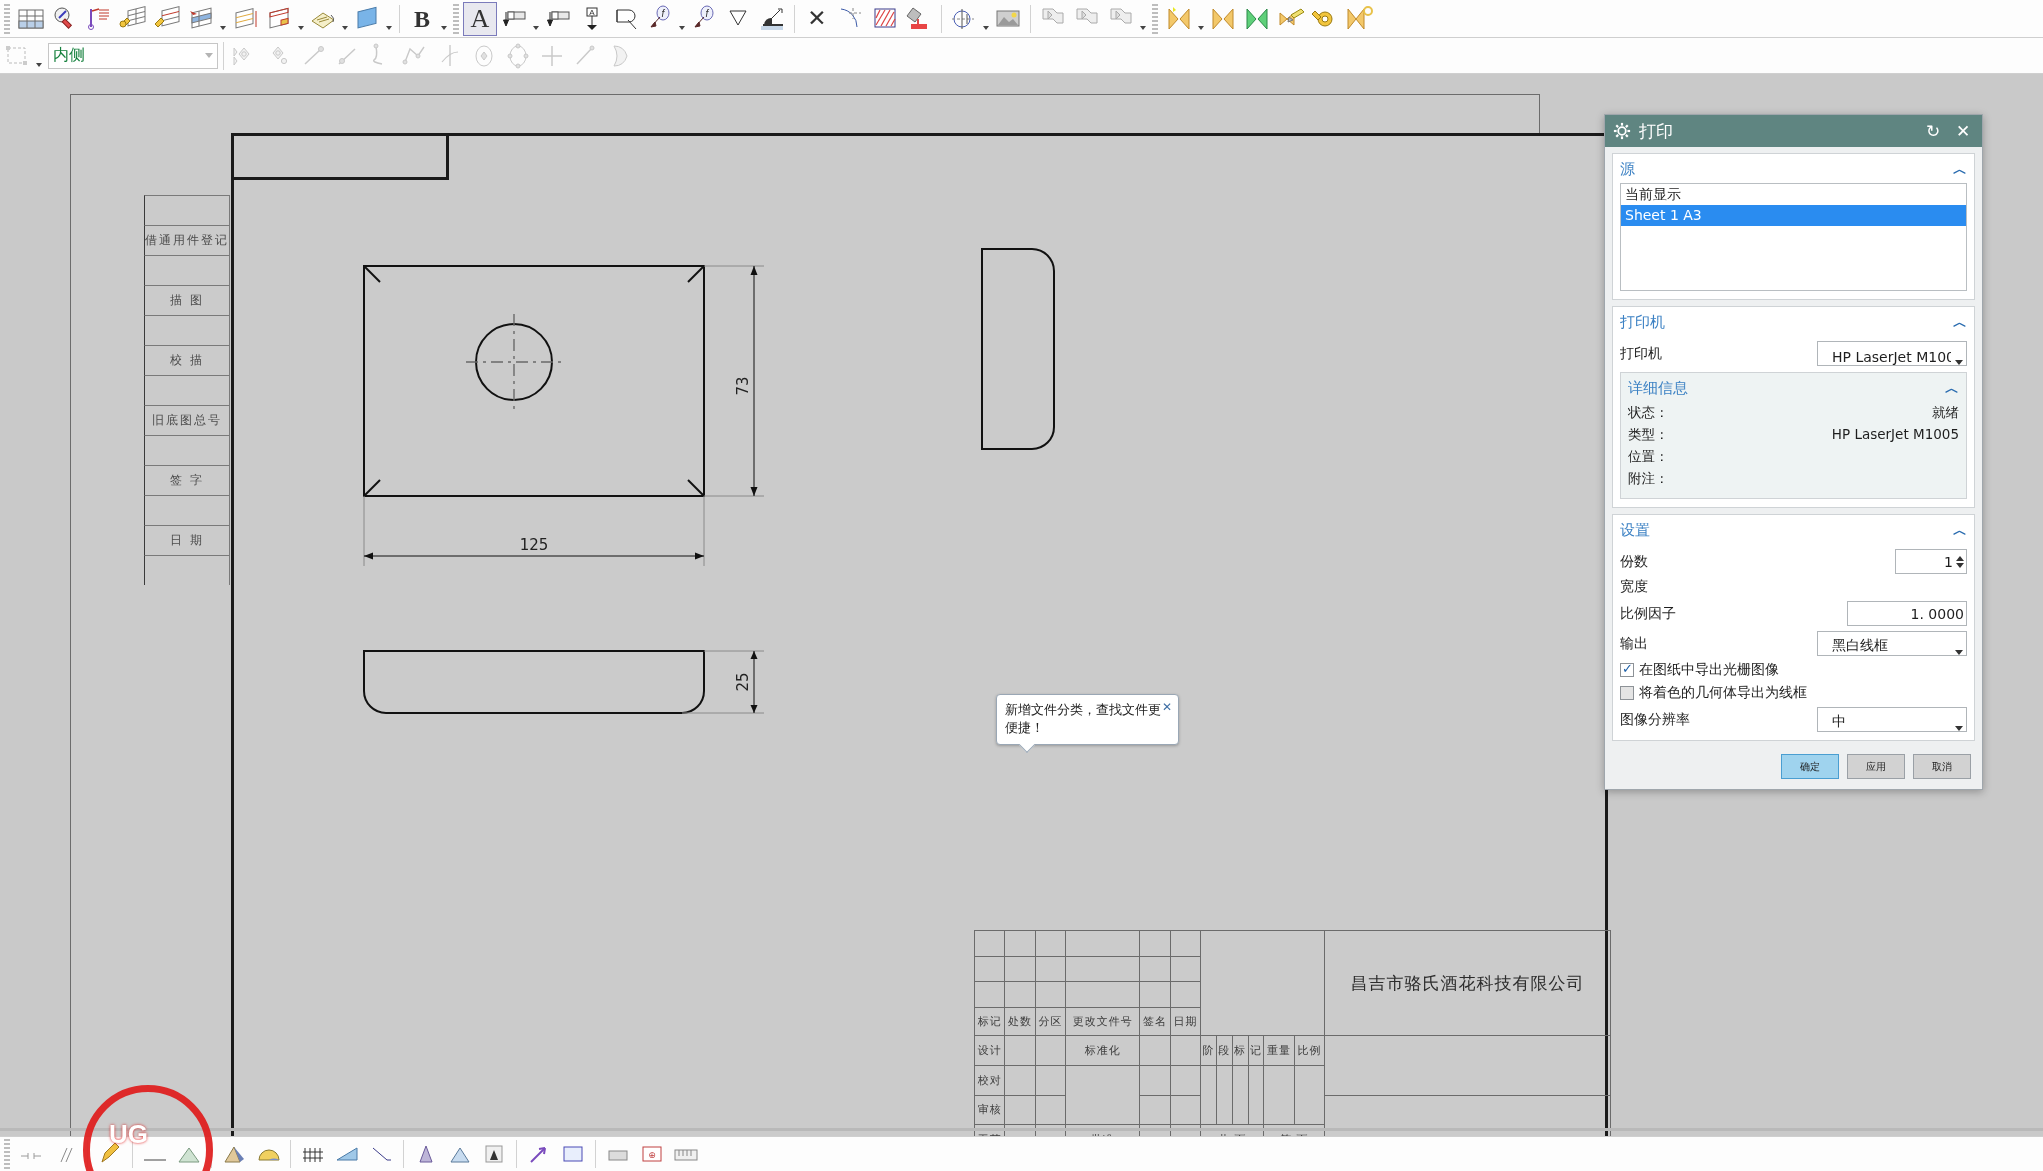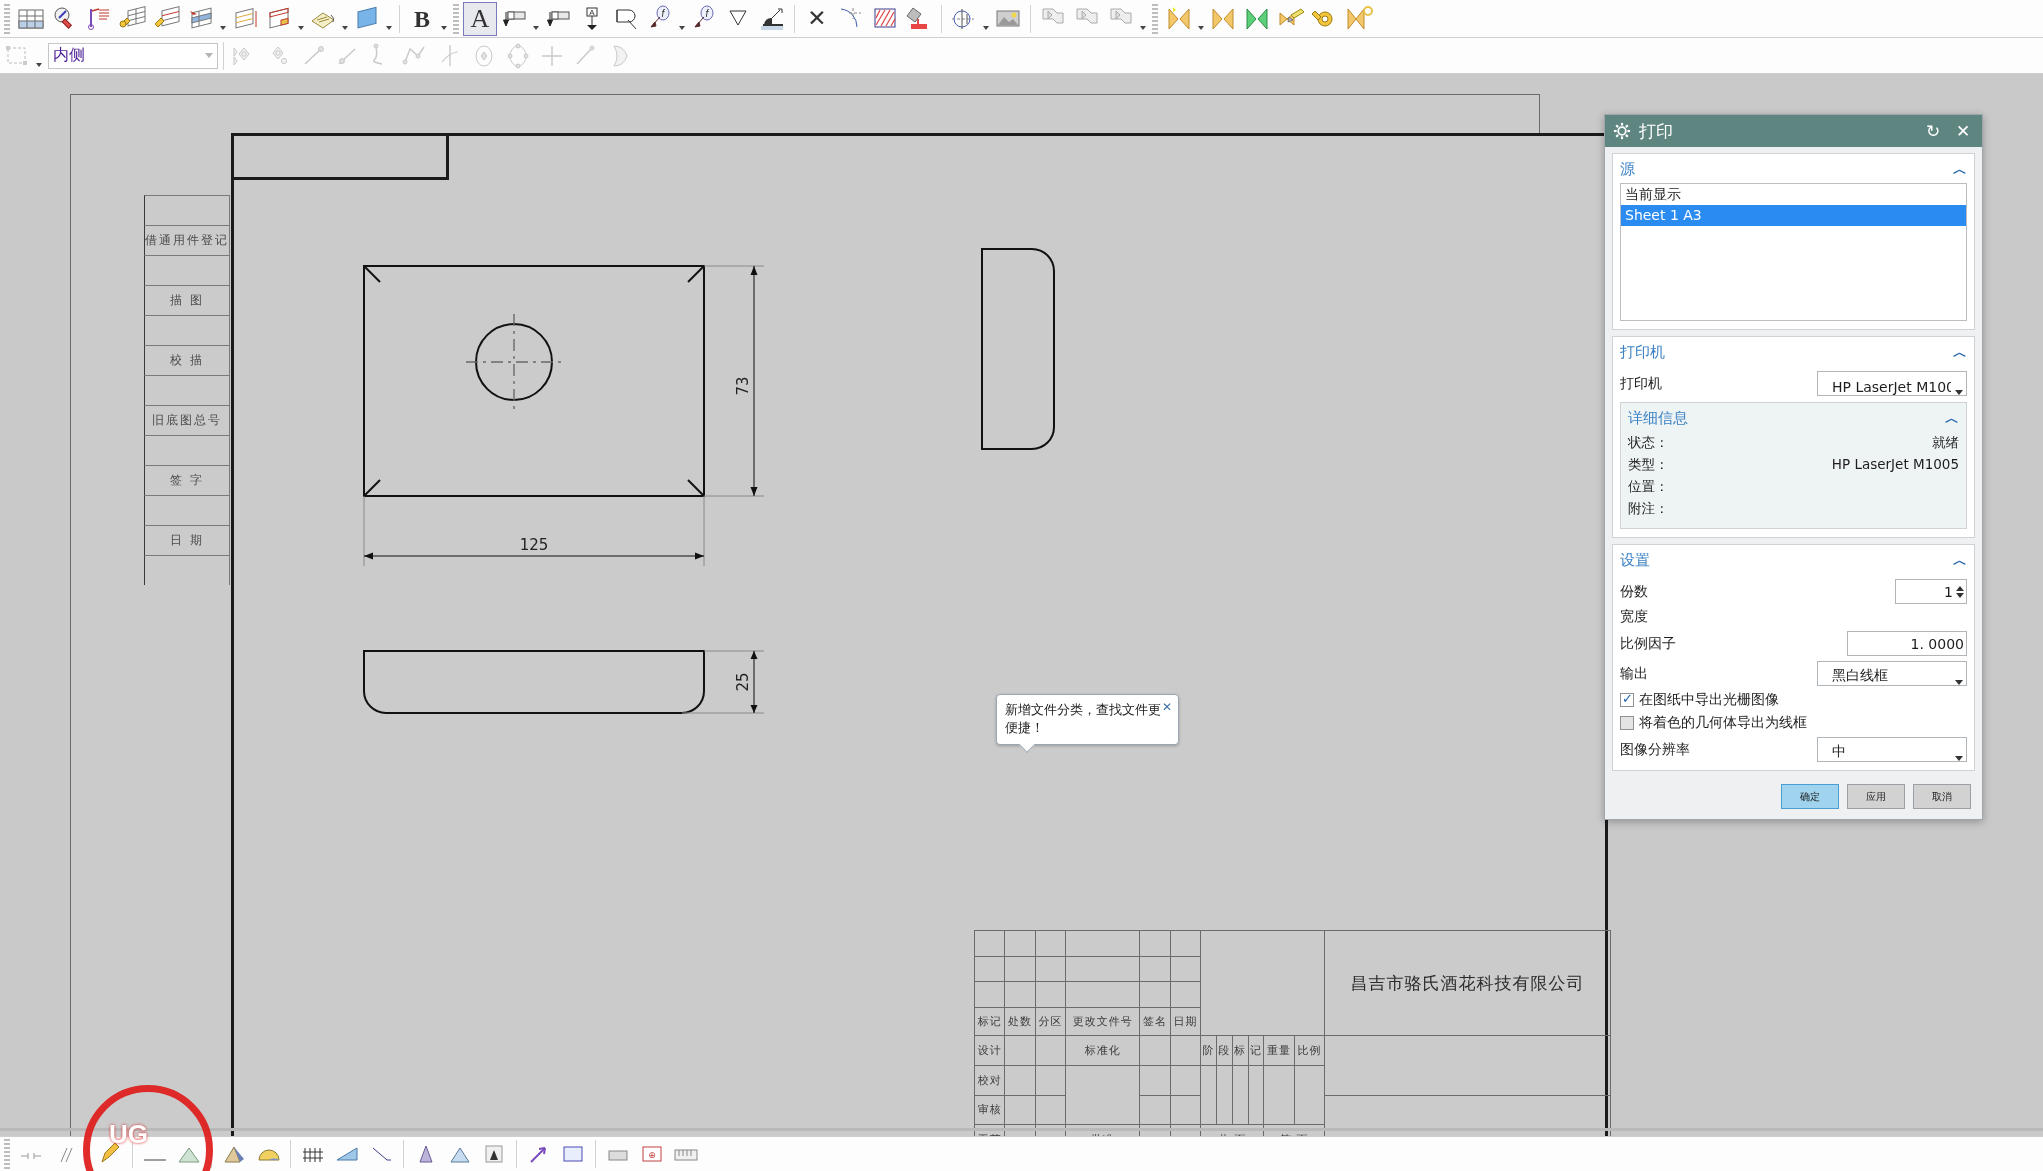--- a/index.html
+++ b/index.html
@@ -35,21 +35,21 @@
   .tb-caret { width: 10px; height: 34px; display:flex; align-items:flex-end; justify-content:center; padding-bottom:6px; flex:none;}
   .tb-caret::after { content: ""; border-left: 3.5px solid transparent; border-right: 3.5px solid transparent; border-top: 4px solid #444; }
 
   .glyph { font-size: 19px; line-height: 1; color: #333; }
   .ico { width: 28px; height: 28px; display: block; }
 
   
   .combo-inner {
     width: 170px; height: 26px; background: #fff;
     border: 1px solid #c6c6c6; display: flex; align-items: center;
-    padding: 0 4px; margin-left: 4px; color: #4c1d95; font-size: 16px;
+    padding: 0 4px; margin-left: 4px; color: #15803d; font-size: 16px;
   }
   .combo-inner .cv { flex: 1; }
   .combo-inner .ca { border-left: 4px solid transparent; border-right: 4px solid transparent; border-top: 5px solid #b4b4b4; }
 
   
   #canvas-area {
     position: absolute; left: 0; top: 74px;
     width: 2043px; height: 768px;
     background: #c9c9c9;
   }
@@ -145,21 +145,21 @@
     background: #fff; border: 1px solid #cfd3d6; margin-bottom: 6px; padding: 4px 7px 8px 7px;
   }
   .group.tinted { background: #eef3f3; }
   .grp-head {
     display: flex; align-items: center; color: #3d82c4; font-size: 15px; padding: 2px 0 4px 0;
   }
   .grp-head .gt { flex: 1; }
   .chev { color: #2a6cb0; font-size: 14px; font-weight: bold; }
 
   .listbox {
-    border: 1px solid #b9bec2; background: #fff; height: 138px; overflow: hidden; position: relative;
+    border: 1px solid #b9bec2; background: #fff; height: 108px; overflow: hidden; position: relative;
   }
   .listbox .li { padding: 1px 4px; font-size: 14px; line-height: 1.35; }
   .listbox .li.sel { background: #2a8cf0; color: #fff; }
 
   .row { display: flex; align-items: center; margin-top: 5px; }
   .row .lbl { flex: 1; font-size: 14px; }
   .select {
     border: 1px solid #b0b5b9; background: #fff; height: 25px;
     display: flex; align-items: flex-end; padding: 0 3px 0 14px; font-size: 14px;
   }

